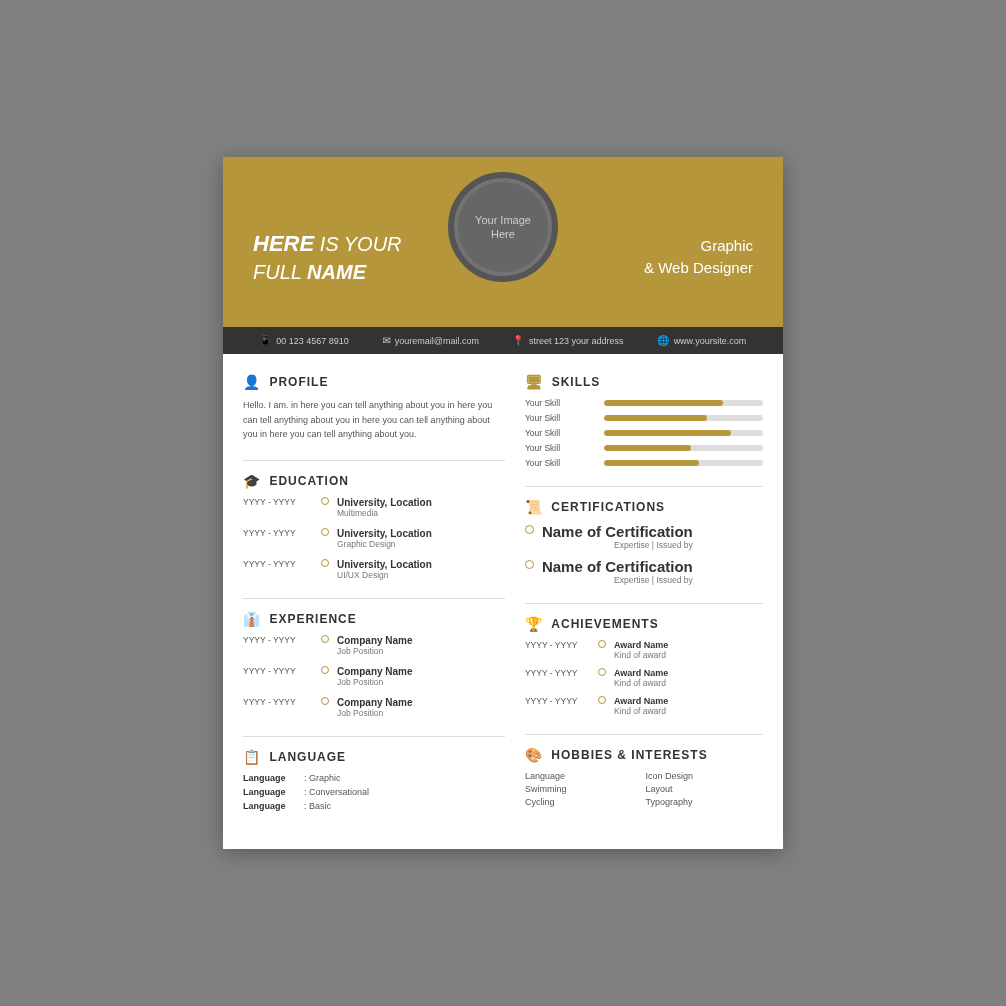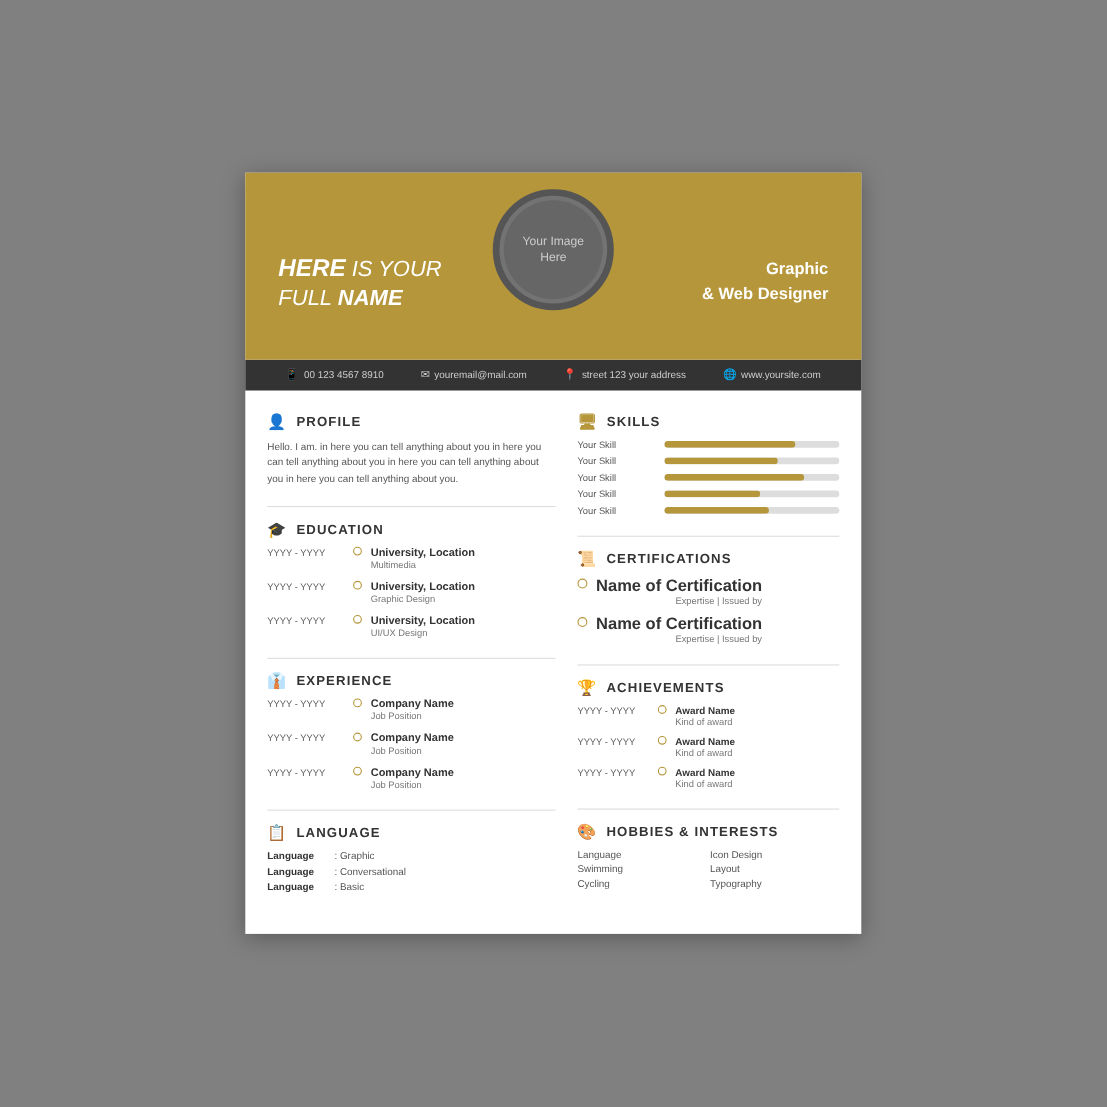--- a/index.html
+++ b/index.html
@@ -74,21 +74,20 @@
       text-align: center;
       line-height: 1.3;
     }
     .header-right {
       flex: 1;
       text-align: right;
       color: #fff;
       font-size: 15px;
       line-height: 1.5;
       padding-left: 130px;
-      font-weight: bold;
     }
     
     .contact-bar {
       background: #333;
       padding: 8px 20px;
       display: flex;
       justify-content: space-around;
       align-items: center;
       flex-wrap: wrap;
     }

